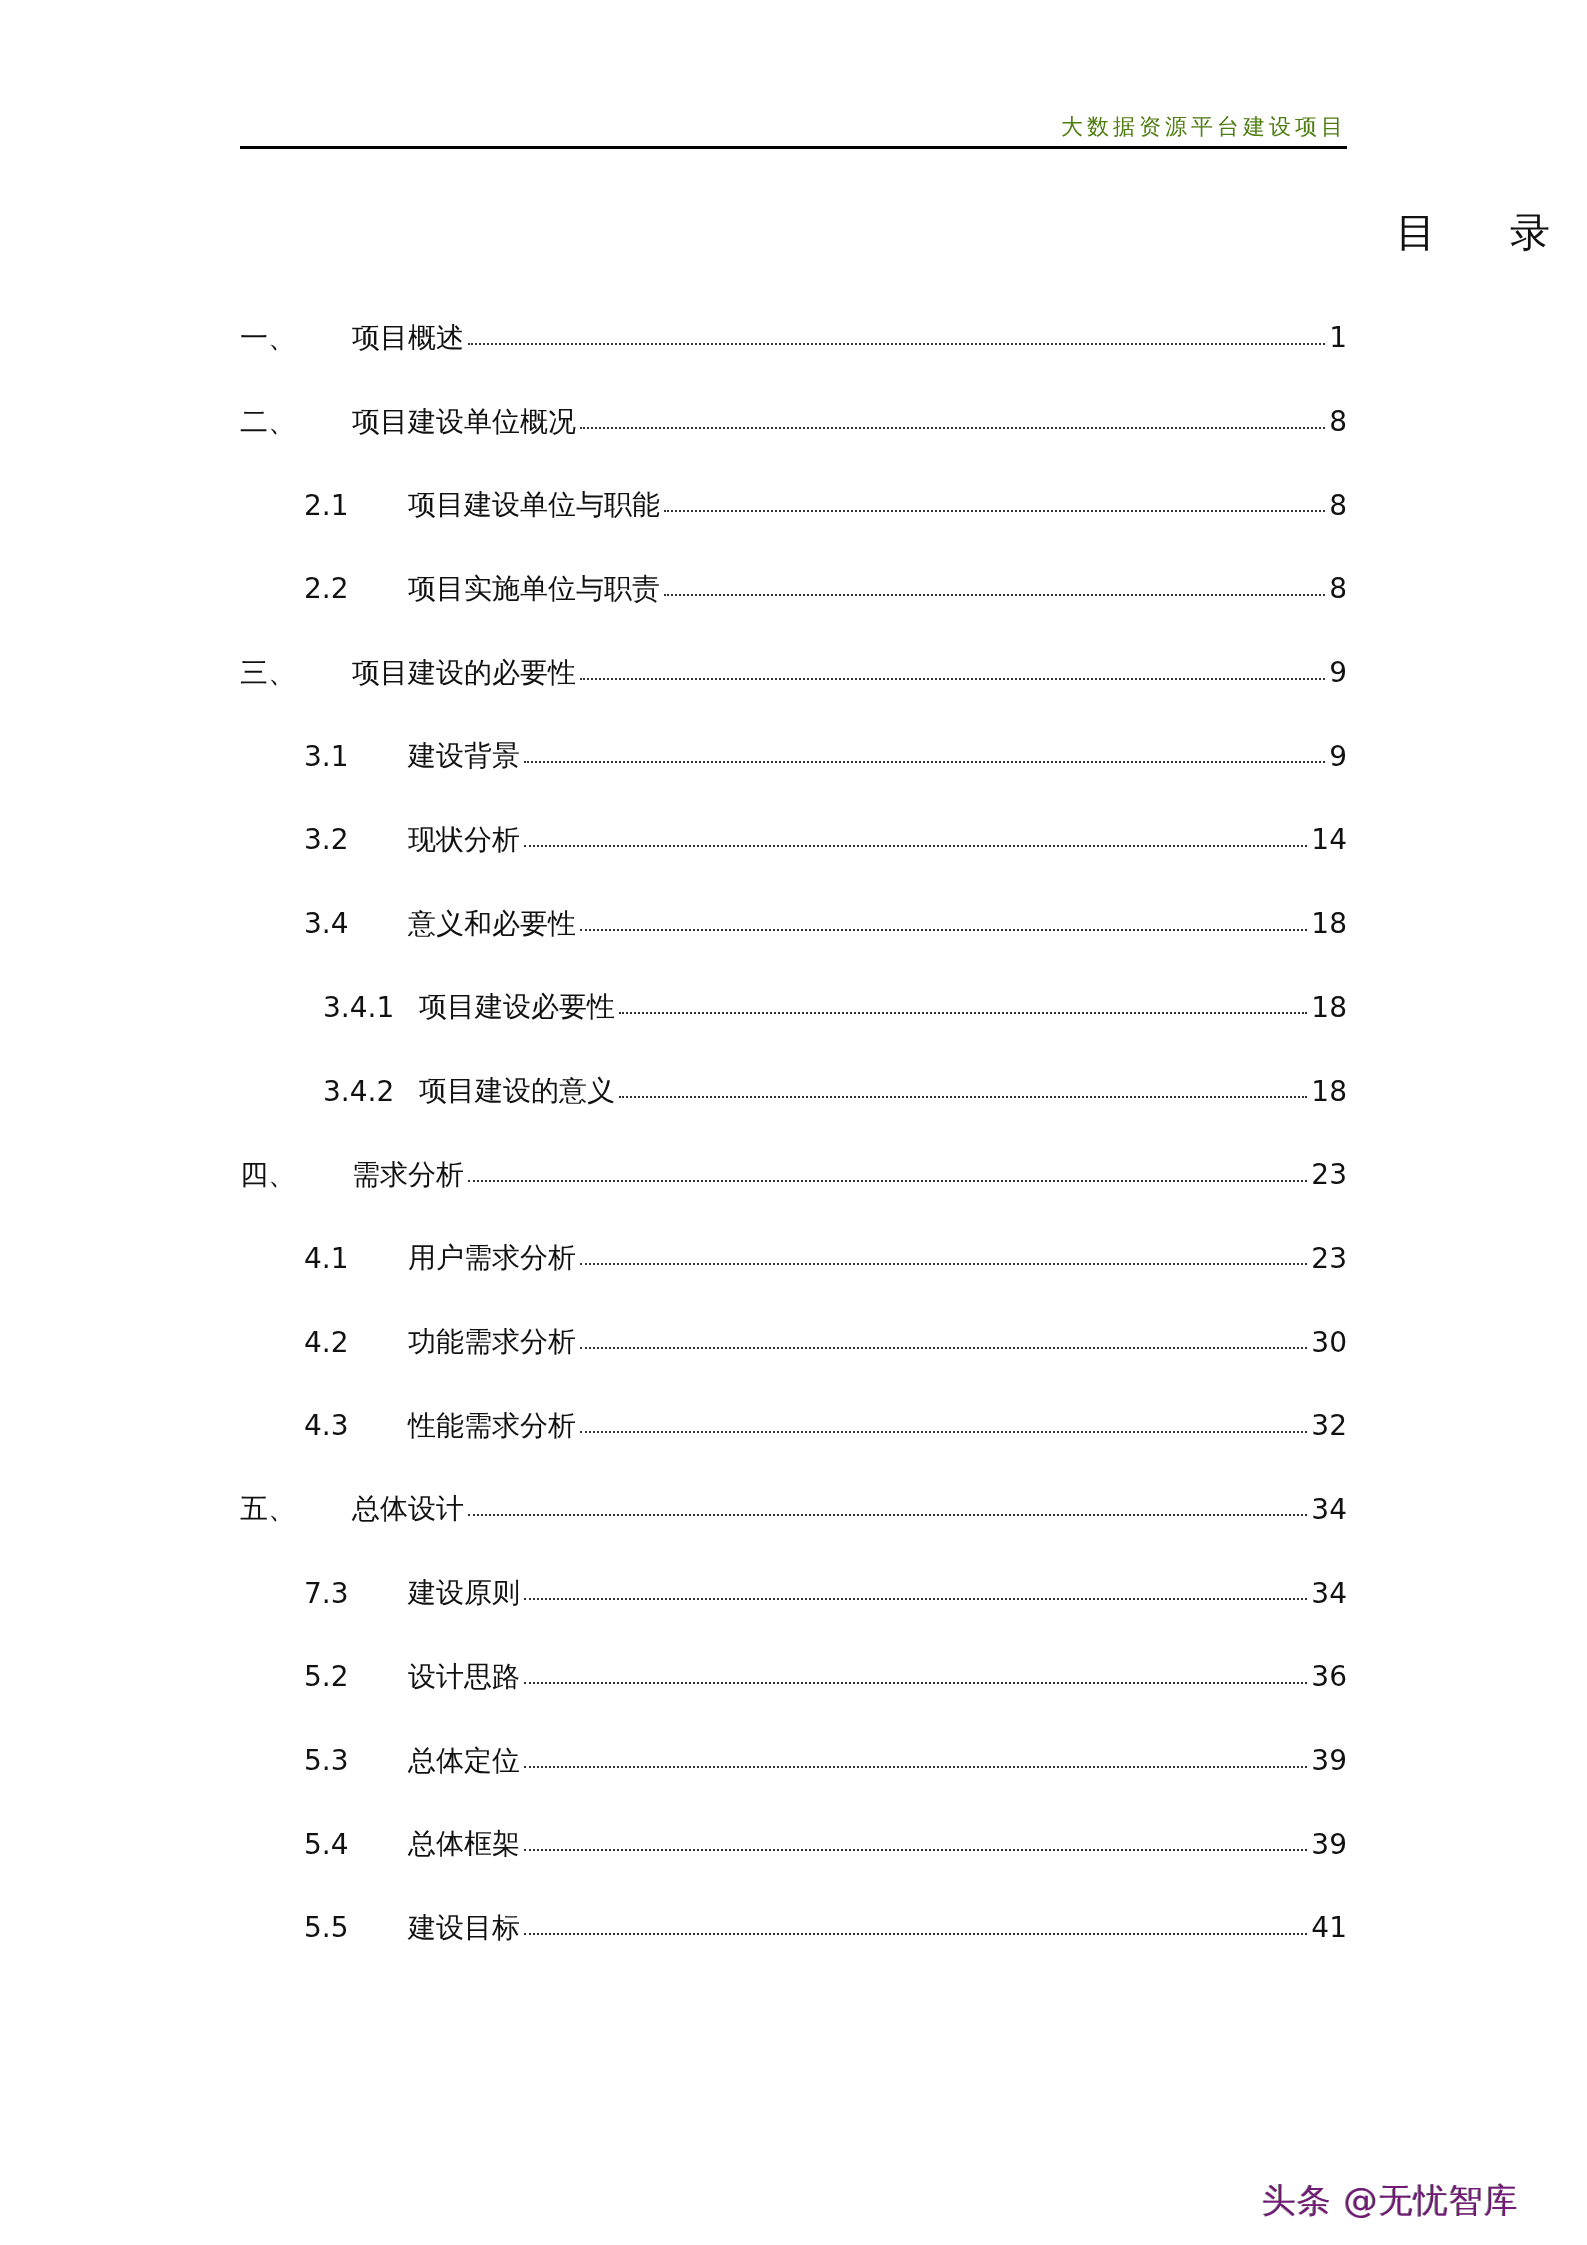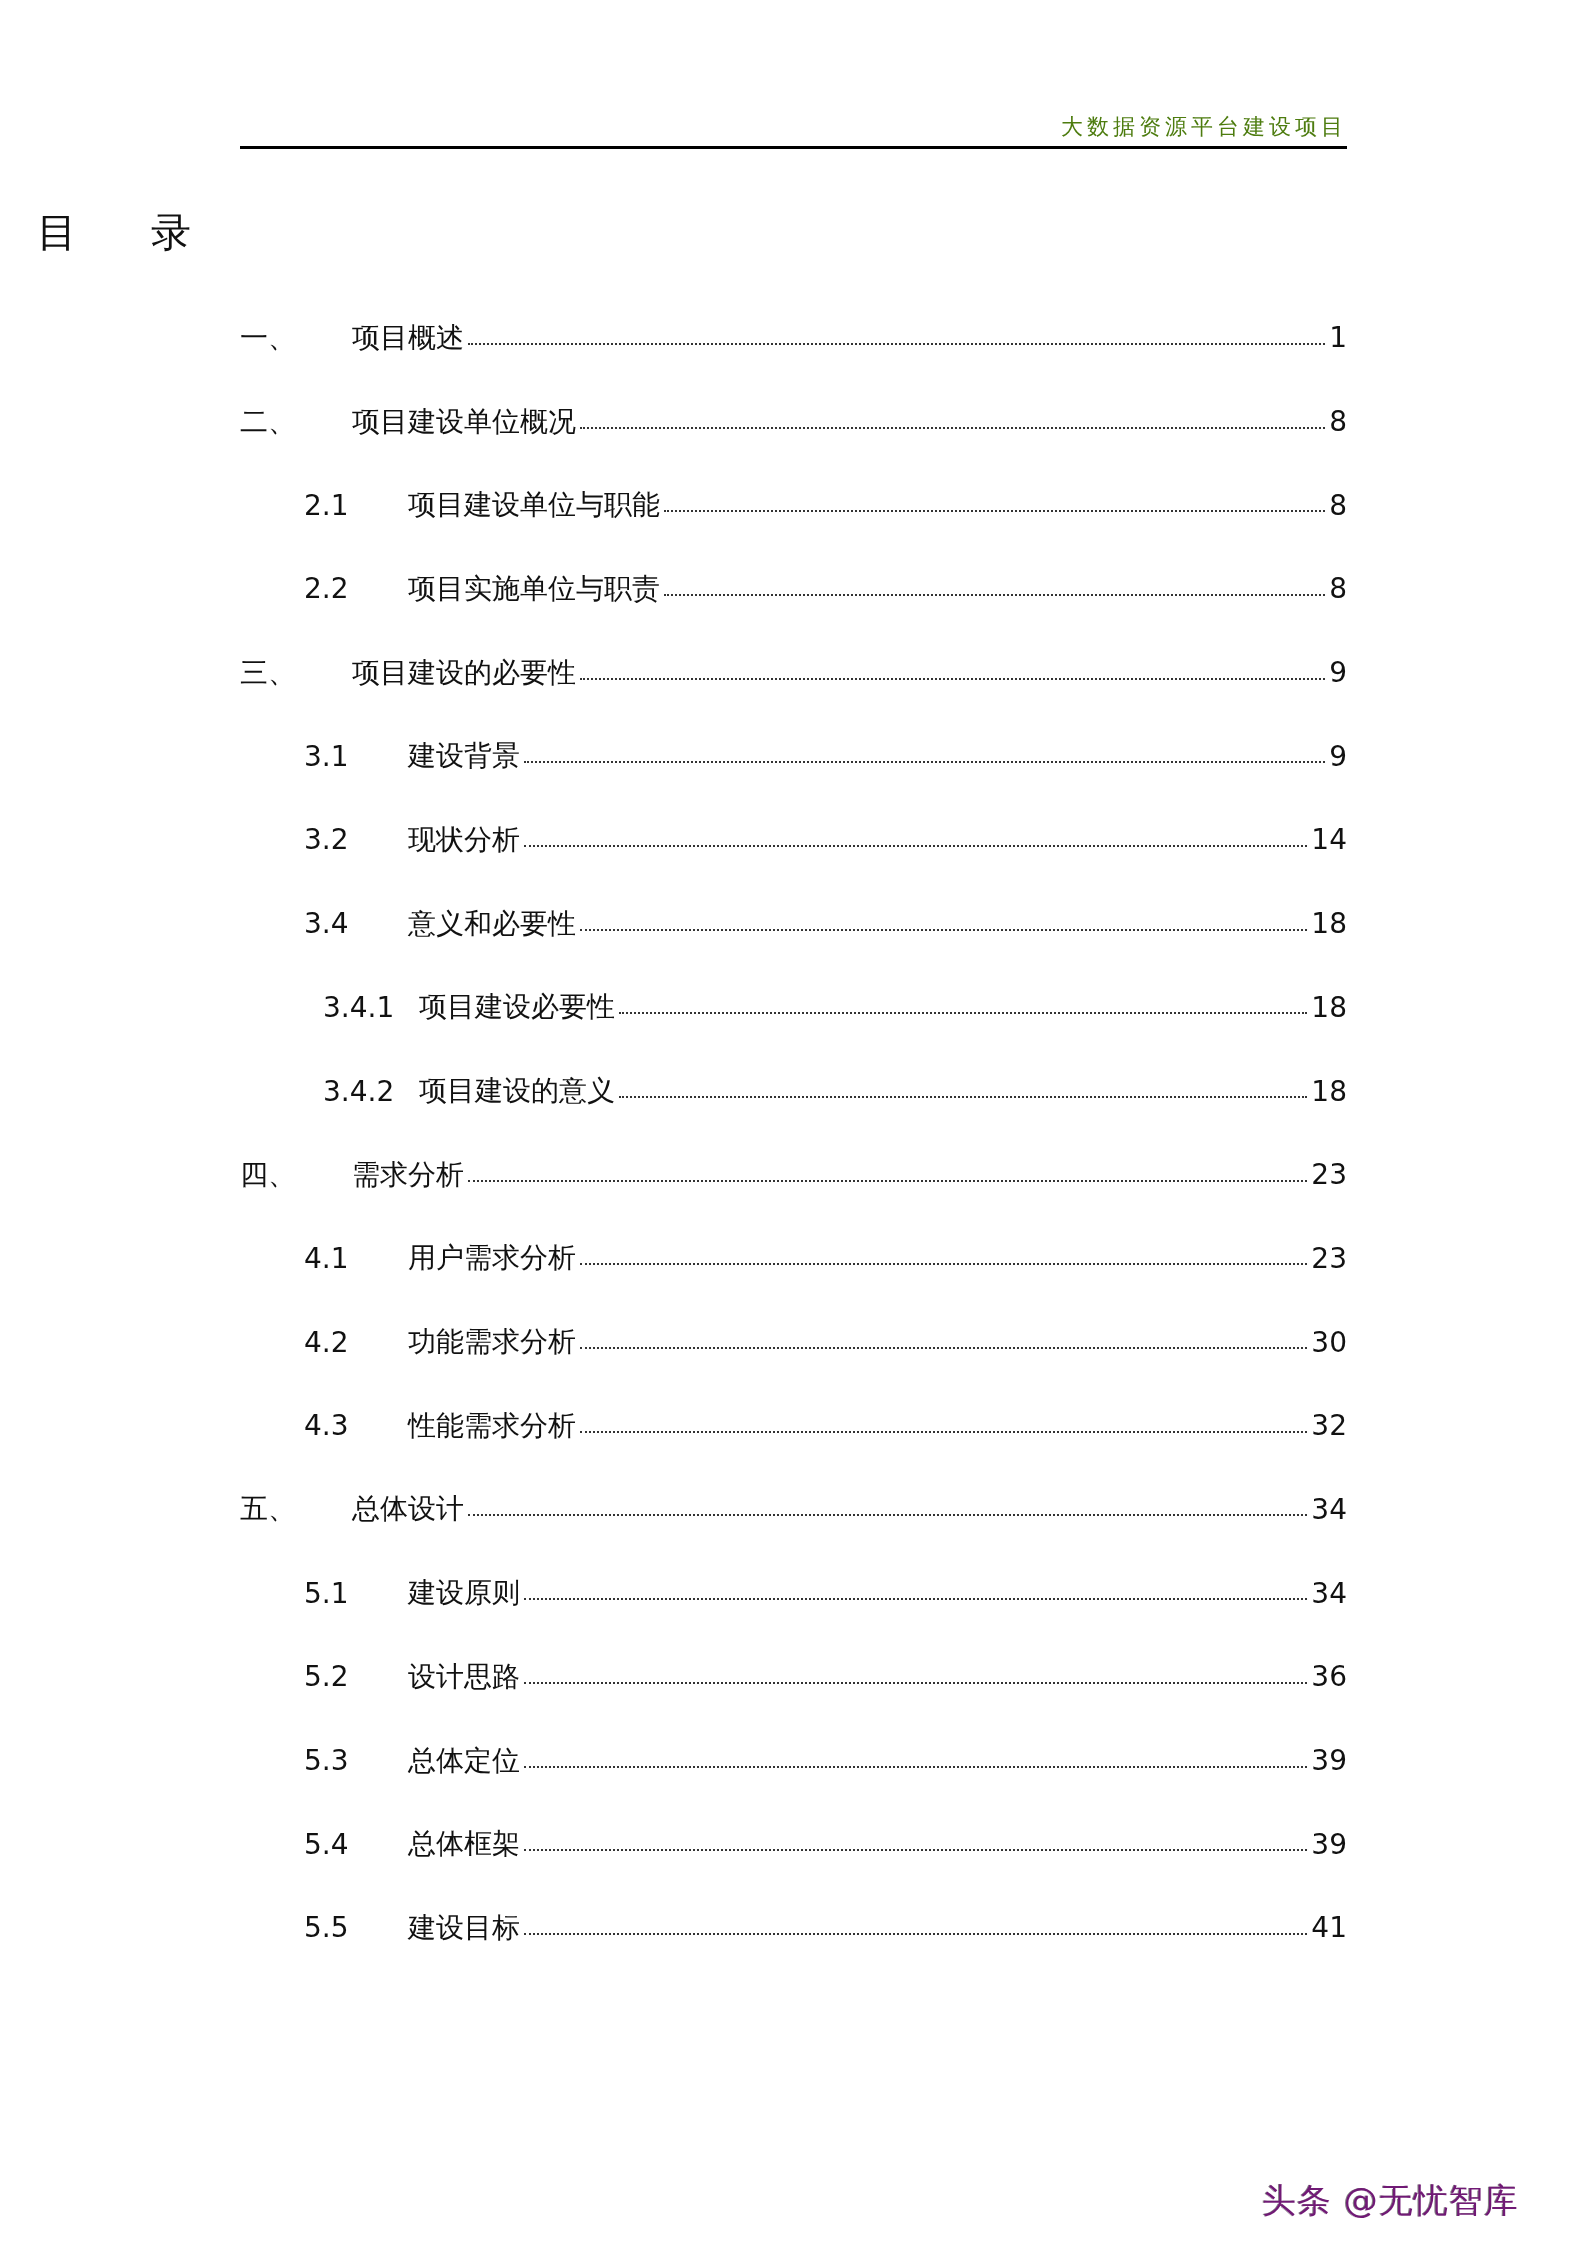--- a/index.html
+++ b/index.html
@@ -9,21 +9,21 @@
   }
   .header-title {
     position: absolute; right: 240px; top: 112px;
     font-size: 22px; letter-spacing: 4px; color: #4d7c0f;
     font-family: Liberation Serif, serif;
   }
   .header-rule {
     position: absolute; left: 240px; width: 1107px; top: 146px; height: 3px; background: #000;
   }
   .toc-title {
-    position: absolute; left: 0; width: 1587px; top: 205px; text-align: left;
+    position: absolute; left: 0; width: 1587px; top: 205px; text-align: right;
     font-size: 40px; word-spacing: 0; letter-spacing: 0;
   }
   .toc-title span { display: inline-block; margin: 0 37px; }
   .toc { position: absolute; left: 240px; width: 1107px; top: 296px; }
   .toc-row {
     height: 83.7px; display: flex; align-items: center; font-size: 28px; position: relative;
   }
   .toc-row .num { display: inline-block; flex: none; }
   .toc-row .label { flex: none; white-space: nowrap; }
   .toc-row .leader {
@@ -133,21 +133,21 @@
       <span class="leader"></span>
       <span class="page">32</span>
     </div>
     <div class="toc-row lvl1">
       <span class="num">五、</span>
       <span class="label">总体设计</span>
       <span class="leader"></span>
       <span class="page">34</span>
     </div>
     <div class="toc-row lvl2">
-      <span class="num">5.1</span>
+      <span class="num">7.3</span>
       <span class="label">建设原则</span>
       <span class="leader"></span>
       <span class="page">34</span>
     </div>
     <div class="toc-row lvl2">
       <span class="num">5.2</span>
       <span class="label">设计思路</span>
       <span class="leader"></span>
       <span class="page">36</span>
     </div>

